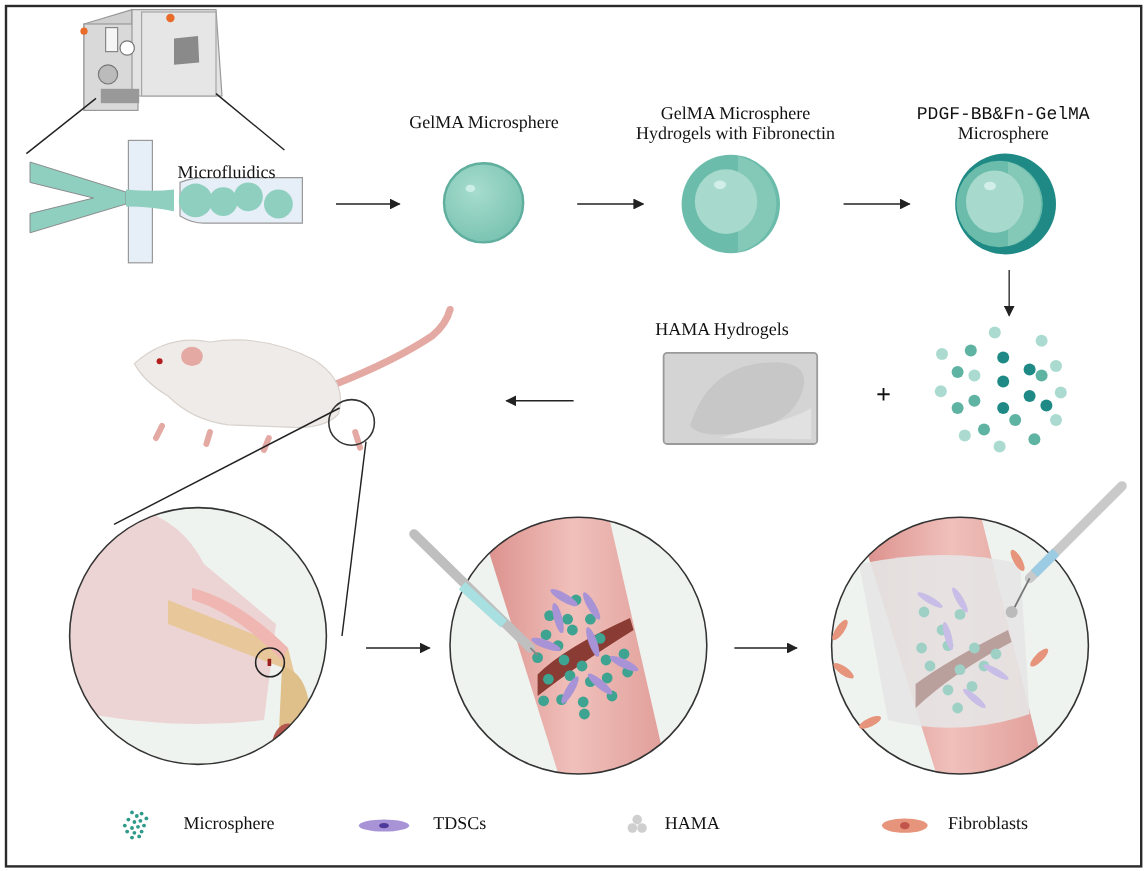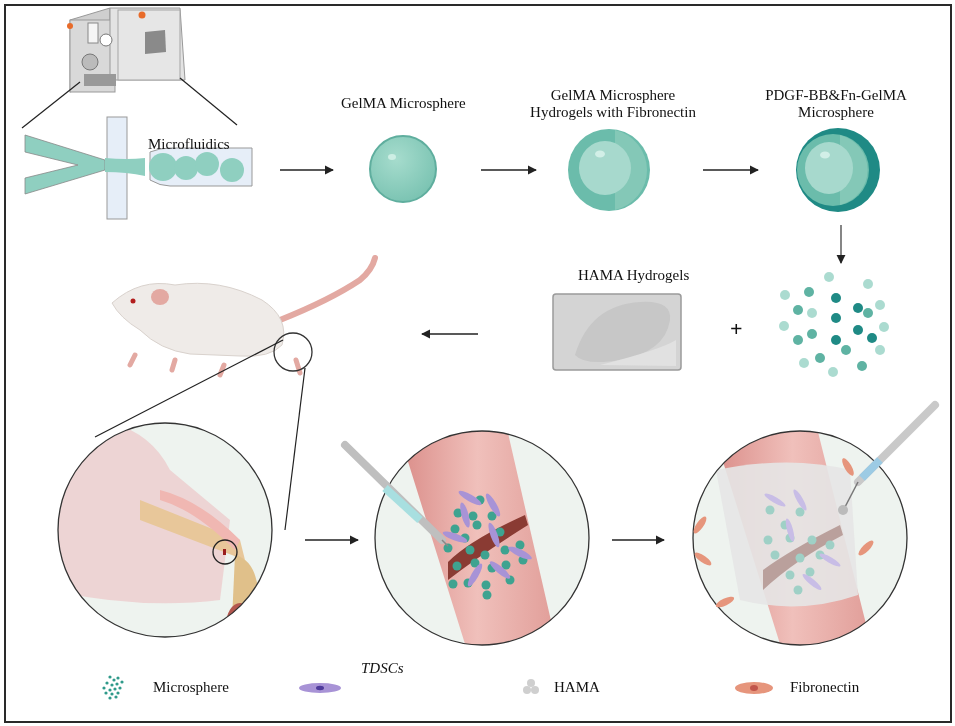--- a/index.html
+++ b/index.html
@@ -275,21 +275,21 @@
         <ellipse cx="754" cy="688" rx="19" ry="6" fill="#e6957c"></ellipse>
         <ellipse cx="754" cy="688" rx="4" ry="3" fill="#c1554b"></ellipse>
       </g>
     </g>
 </svg>
 
 <div class="lbl" style="left:148px;top:136px;">Microfluidics</div>
 <div class="lbl" style="left:341px;top:95px;">GelMA Microsphere</div>
 <div class="lbl" style="left:528px;top:87px;width:170px;">GelMA Microsphere</div>
 <div class="lbl" style="left:528px;top:104px;width:170px;">Hydrogels with Fibronectin</div>
-<div class="lbl" style="left:751px;top:87px;width:170px;">PDGF-BB&amp;Fn-GelMA</div>
+<div class="lbl" style="left:751px;top:87px;width:170px;font-family:Liberation Mono, monospace;">PDGF-BB&amp;Fn-GelMA</div>
 <div class="lbl" style="left:751px;top:104px;width:170px;">Microsphere</div>
-<div class="lbl" style="left:578px;top:267px;">HAMA Hydrogels</div>
+<div class="lbl" style="left:546px;top:267px;">HAMA Hydrogels</div>
 <div class="lbl" style="left:730px;top:320px;font-size:22px;font-weight:bold;">+</div>
 
 <div class="legend-text" style="left:153px;top:679px;">Microsphere</div>
-<div class="legend-text" style="left:361px;top:660px;font-style:italic;">TDSCs</div>
+<div class="legend-text" style="left:361px;top:679px;">TDSCs</div>
 <div class="legend-text" style="left:554px;top:679px;text-align:right;">HAMA</div>
-<div class="legend-text" style="left:790px;top:679px;">Fibronectin</div>
+<div class="legend-text" style="left:790px;top:679px;">Fibroblasts</div>
 
 </body></html>

